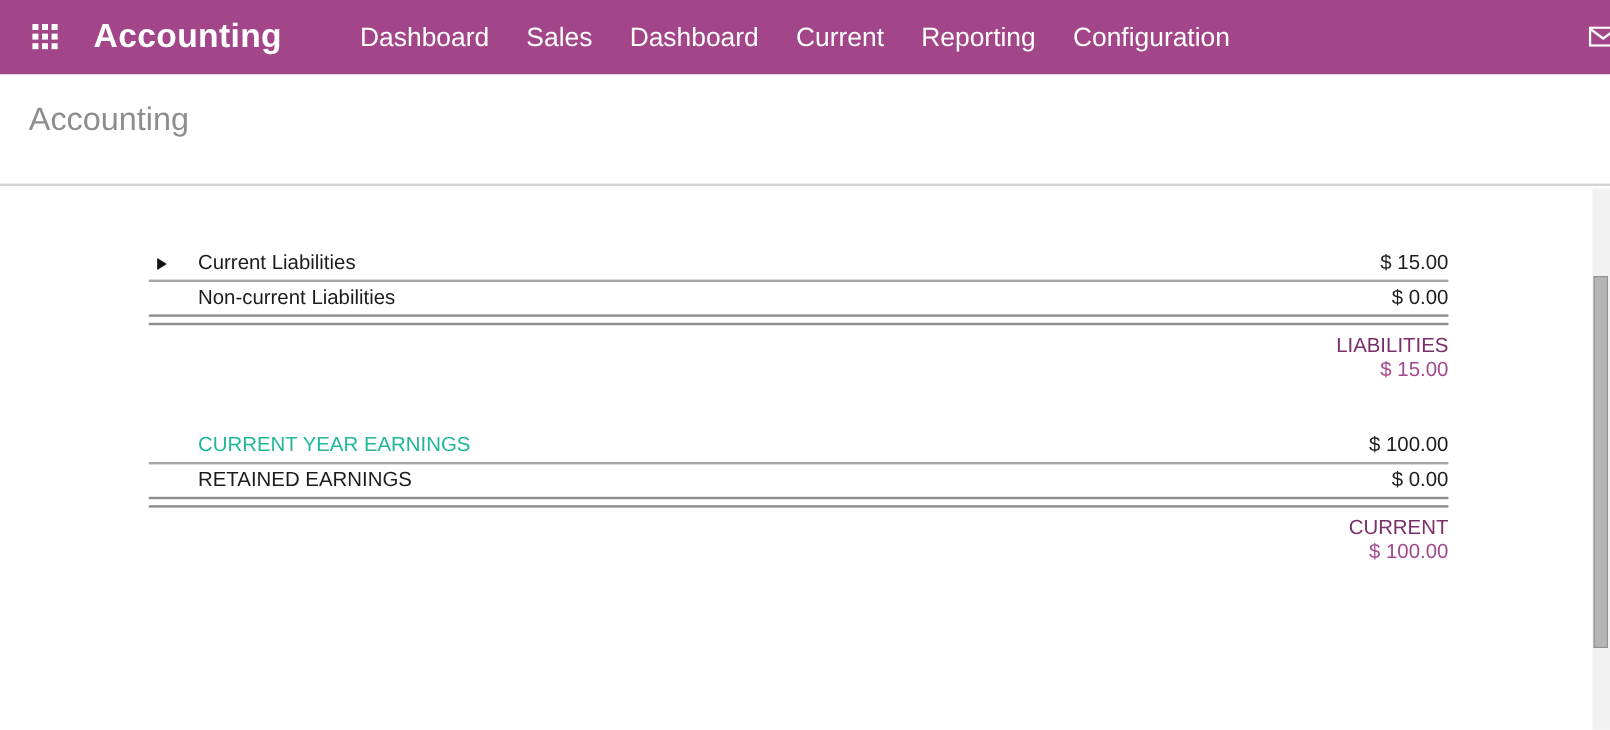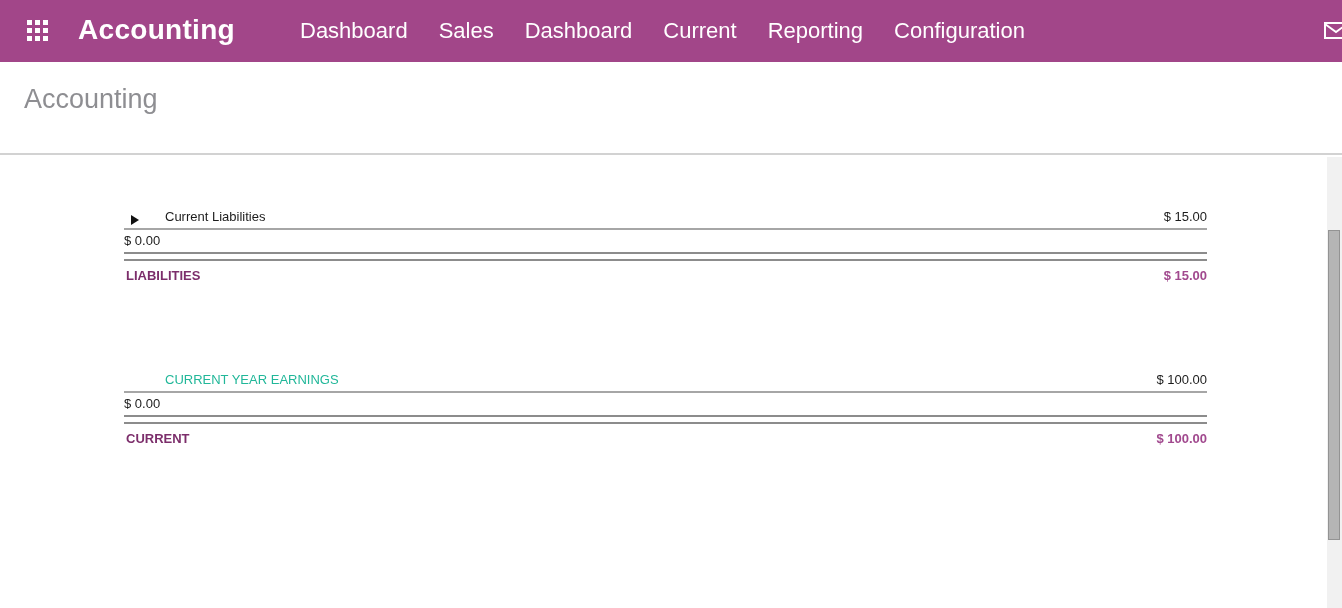--- a/index.html
+++ b/index.html
@@ -80,21 +80,21 @@
   .report {
     position: absolute;
     left: 124px; top: 51px;
     width: 1083px;
   }
   .row {
     position: relative;
     display: flex;
     justify-content: space-between;
     align-items: flex-end;
-    font-size: 13px;
+    font-size: 17px;
     color: #1c1c1c;
   }
   .row.item { padding: 3px 0 4px; }
   .row.underlined { border-bottom: 2px solid #a6a6a6; }
   .row .label { padding-left: 41px; white-space: nowrap; }
   .row .value { white-space: nowrap; text-align: center; }
   .caret {
     position: absolute;
     left: 7px; top: 9px;
     width: 0; height: 0;
@@ -102,24 +102,24 @@
     border-top: 5px solid transparent;
     border-bottom: 5px solid transparent;
     cursor: pointer;
   }
   .label.teal { color: #21b799; }
   .double-rule {
     height: 9px;
     border-top: 2px solid #8c8c8c;
     border-bottom: 2px solid #8c8c8c;
   }
-  .row.total { padding: 7px 0 4px; font-weight: 700; }
+  .row.total { padding: 7px 0 4px; font-weight: 400; flex-direction: column; }
   .row.total .label { padding-left: 2px; color: #7c2e6b; }
   .row.total .value { color: #a1498e; }
-  .section-equity { margin-top: 82px; }
+  .section-equity { margin-top: 36px; }
 
   
   .scroll-track {
     position: absolute;
     right: 0; top: 157px;
     width: 15px; height: 451px;
     background: #f1f1f1;
   }
   .scroll-thumb {
     position: absolute;
@@ -166,35 +166,37 @@
 <div class="content">
   <div class="report">
 
     <div class="section">
       <div class="row item underlined">
         <span class="caret"></span>
         <span class="label">Current Liabilities</span>
         <span class="value">$ 15.00</span>
       </div>
       <div class="row item">
+        <span class="label">Non-current Liabilities</span>
         <span class="value">$ 0.00</span>
       </div>
       <div class="double-rule"></div>
       <div class="row total">
         <span class="label">LIABILITIES</span>
         <span class="value">$ 15.00</span>
       </div>
     </div>
 
     <div class="section section-equity">
       <div class="row item underlined">
         <span class="label teal">CURRENT YEAR EARNINGS</span>
         <span class="value">$ 100.00</span>
       </div>
       <div class="row item">
+        <span class="label">RETAINED EARNINGS</span>
         <span class="value">$ 0.00</span>
       </div>
       <div class="double-rule"></div>
       <div class="row total">
         <span class="label">CURRENT</span>
         <span class="value">$ 100.00</span>
       </div>
     </div>
 
   </div>

